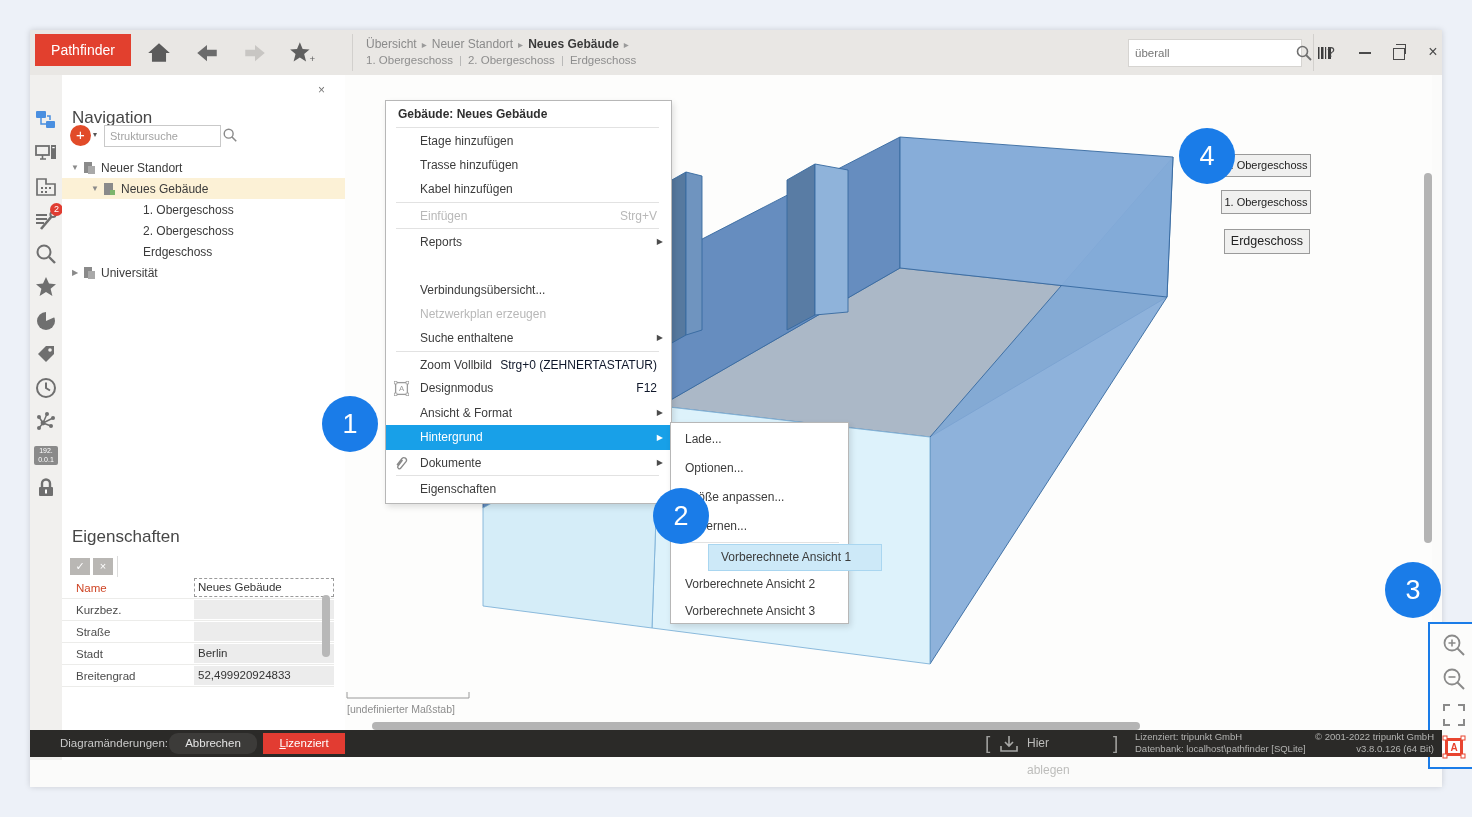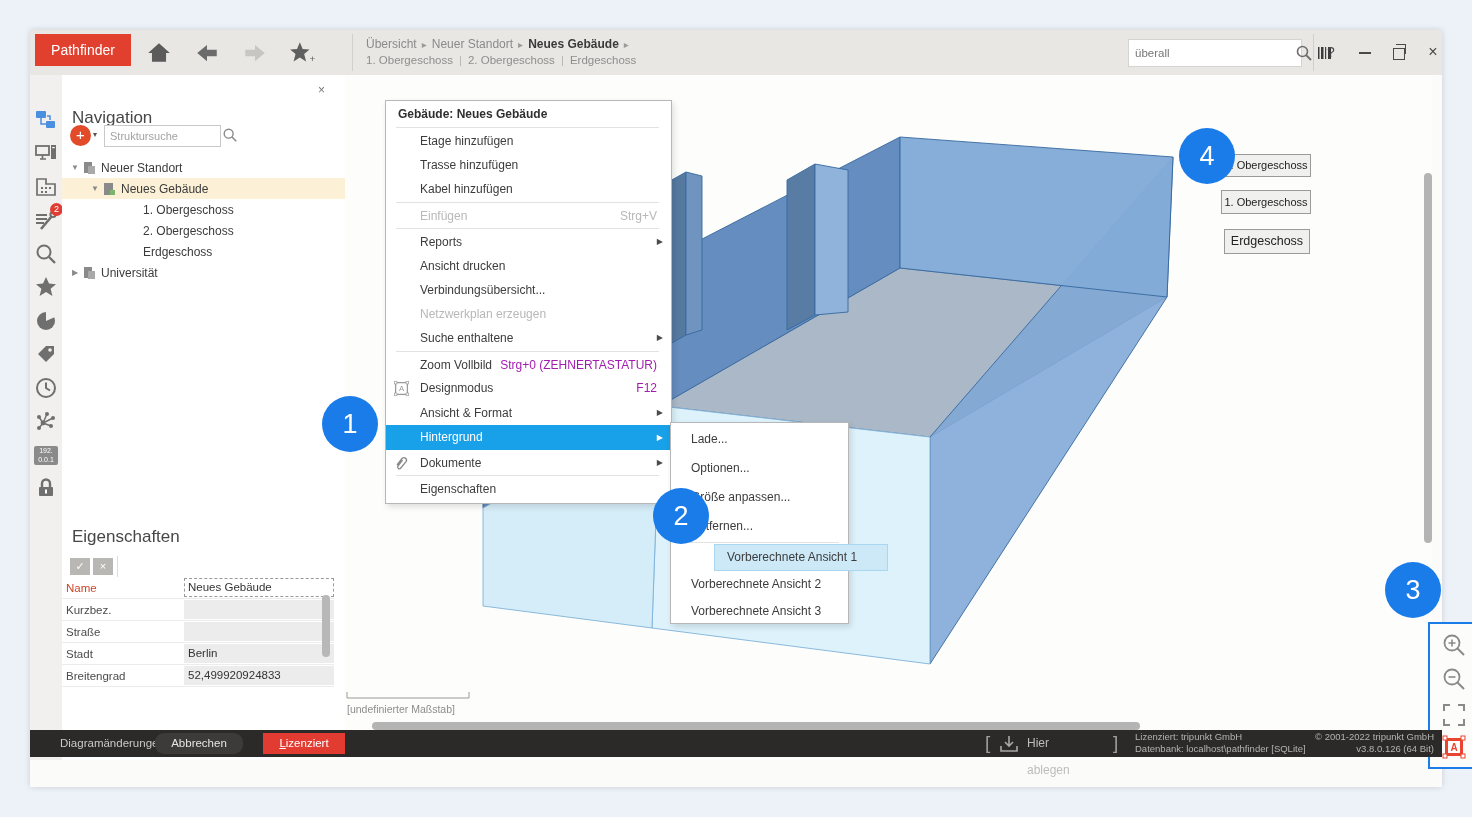--- a/index.html
+++ b/index.html
@@ -37,21 +37,21 @@
   .trow.sel{background:#fcf1d6;}
   .texp{width:10px;font-size:8px;color:#8a8a8a;text-align:center;flex:0 0 10px;}
   .ticon{margin:0 5px 0 2px;flex:0 0 14px;}
   .floorbars{width:13px;height:10px;border-top:2px solid #7d7d7d;border-bottom:2px solid #7d7d7d;background:linear-gradient(#fff 0 2px,#7d7d7d 2px 4px,#fff 4px 6px);}
   
   .prop-title{position:absolute;left:10px;top:452px;font-size:17px;color:#474747;}
   .prop-btn{position:absolute;top:483px;width:20px;height:17px;background:#b9b7b4;color:#fff;font-size:11px;text-align:center;line-height:17px;}
   .prop-sep{position:absolute;left:55px;top:481px;width:1px;height:21px;background:#dcdcdc;}
   .ptable{position:absolute;left:0;top:502px;width:272px;font-size:11.5px;}
   .prow{position:relative;height:21px;border-bottom:1px solid #ececea;display:flex;align-items:center;}
-  .plabel{width:118px;padding-left:4px;color:#4c4c4c;flex:0 0 118px;}
+  .plabel{width:118px;padding-left:14px;color:#4c4c4c;flex:0 0 118px;}
   .plabel.red{color:#cf4525;}
   .pval{flex:1;height:19px;line-height:19px;background:#ececec;color:#333;padding-left:4px;}
   .pval.focus{background:#fff;outline:1px dashed #9a9a9a;outline-offset:-1px;}
   .prow.section{border-top:1px solid #d8d8d6;border-bottom:none;margin-top:10px;}
   .prow.section .plabel{font-weight:bold;}
   .pscroll{position:absolute;left:260px;top:18px;width:8px;height:62px;background:#b8b8b8;border-radius:4px;}
   
   .canvas{position:absolute;left:315px;top:45px;width:1087px;height:685px;background:#fdfdfc;}
   .scalelabel{position:absolute;left:317px;top:673px;font-size:10.5px;color:#8d8d8d;}
   .hthumb{position:absolute;left:342px;top:692px;width:768px;height:8px;border-radius:4px;background:#b4b4b4;}
@@ -59,39 +59,39 @@
   .floorbtn{position:absolute;background:#f0f0ef;border:1px solid #9a9a9a;color:#222;text-align:center;}
   
   .zoombox{position:absolute;left:1398px;top:592px;width:48px;height:143px;border:2px solid #1a7ce8;background:#fcfcfb;}
   .zb-ic{position:absolute;left:11px;width:26px;height:26px;}
   
   .cmenu{position:absolute;left:385px;top:100px;width:285px;height:402px;background:#fff;border:1px solid #b7b7b7;box-shadow:2px 3px 6px rgba(0,0,0,.12);font-size:12px;color:#3c3c3c;}
   .cm-header{position:absolute;left:12px;top:6px;font-weight:bold;color:#2f2f2f;}
   .cm-sep{position:absolute;left:10px;width:263px;height:1px;background:#e2e2e2;}
   .cm-item{position:absolute;left:0;width:285px;height:24px;line-height:24px;}
   .cm-item .lbl{position:absolute;left:34px;}
-  .cm-item .sc{position:absolute;right:14px;color:#a21caf;}
+  .cm-item .sc{position:absolute;right:14px;color:#0f172a;}
   .cm-item .arrow{position:absolute;right:8px;font-size:8px;color:#4c4c4c;}
   .cm-item.disabled .lbl,.cm-item.disabled .sc{color:#b8b8b8;}
   .cm-item.hl{background:#18a0e8;color:#fff;height:25px;line-height:25px;}
   .cm-item.hl .arrow{color:#fff;}
   .cm-gic{position:absolute;left:7px;top:4px;width:17px;height:17px;}
   
   .smenu{position:absolute;left:670px;top:422px;width:177px;height:200px;background:#fff;border:1px solid #b7b7b7;box-shadow:2px 3px 6px rgba(0,0,0,.12);font-size:12px;color:#3c3c3c;}
-  .sm-item{position:absolute;left:7px;width:174px;height:27px;line-height:27px;text-decoration:underline;}
+  .sm-item{position:absolute;left:1px;width:174px;height:27px;line-height:27px;text-decoration:underline;}
   .sm-item .lbl{position:absolute;left:13px;}
   .sm-item.hl{background:#cde9f8;outline:1px solid #a9d6f0;outline-offset:-1px;margin-left:36px;}
   .sm-sep{position:absolute;left:8px;width:160px;height:1px;background:#e2e2e2;}
   
   .callout{position:absolute;width:56px;height:56px;border-radius:50%;background:#1a7ce8;color:#fff;font-size:27px;display:flex;align-items:center;justify-content:center;font-weight:300;}
   
   .statusbar{position:absolute;left:0;top:730px;width:1412px;height:27px;background:#2b2a28;color:#c9c9c9;font-size:11.5px;}
   .sb-label{position:absolute;left:30px;top:0;line-height:27px;}
   .sb-btn{position:absolute;top:3px;height:21px;line-height:21px;text-align:center;font-size:11.5px;}
-  .sb-cancel{left:125px;width:88px;background:#3c3b39;color:#e4e4e4;border-radius:9px;}
+  .sb-cancel{left:139px;width:88px;background:#3c3b39;color:#e4e4e4;border-radius:9px;}
   .sb-save{left:233px;width:82px;background:#e23c32;color:#fff;}
   .sb-save::first-letter{text-decoration:underline;}
   .dropzone{position:absolute;left:955px;top:0;height:27px;color:#bdbdbb;}
   .bracket{font-size:19px;color:#9e9e9c;position:absolute;top:2px;}
   .sb-info{position:absolute;top:1px;font-size:9.5px;line-height:12px;color:#b3b3b1;white-space:nowrap;}
   .mono-right{text-align:right;}
   svg{display:block;}
 </style>
 </head>
 <body>
@@ -412,23 +412,20 @@
    <div class="cm-sep" style="top:101px"></div>
    <div class="cm-item disabled" style="top:103px">
         <span class="lbl">Einfügen</span>
         <span class="sc">Strg+V</span>
       </div>
    <div class="cm-sep" style="top:127px"></div>
    <div class="cm-item" style="top:129px">
         <span class="lbl">Reports</span>
         <span class="arrow">▶</span>
       </div>
-   <div class="cm-item" style="top:153px">
-        <span class="lbl">Ansicht drucken</span>
-      </div>
    <div class="cm-item" style="top:177px">
         <span class="lbl">Verbindungsübersicht...</span>
       </div>
    <div class="cm-item disabled" style="top:201px">
         <span class="lbl">Netzwerkplan erzeugen</span>
       </div>
    <div class="cm-item" style="top:225px">
         <span class="lbl">Suche enthaltene</span>
         <span class="arrow">▶</span>
       </div>

